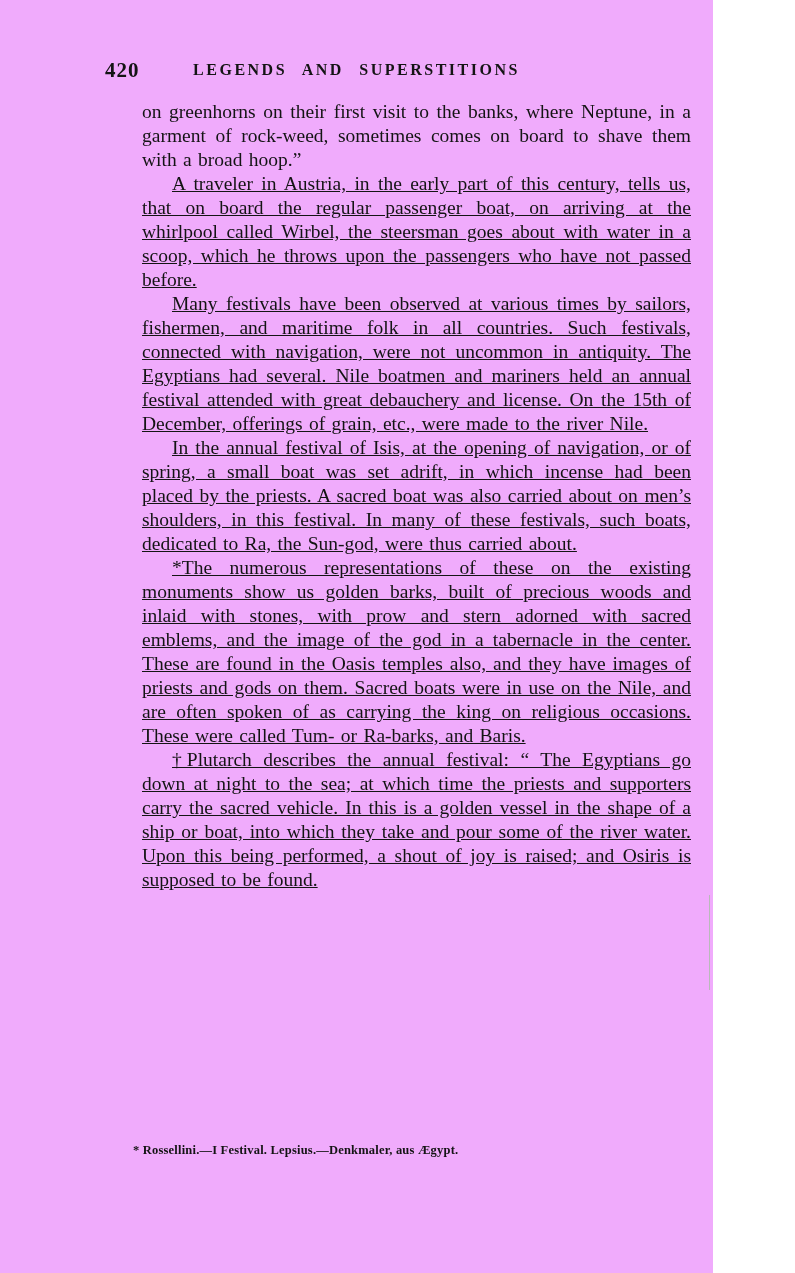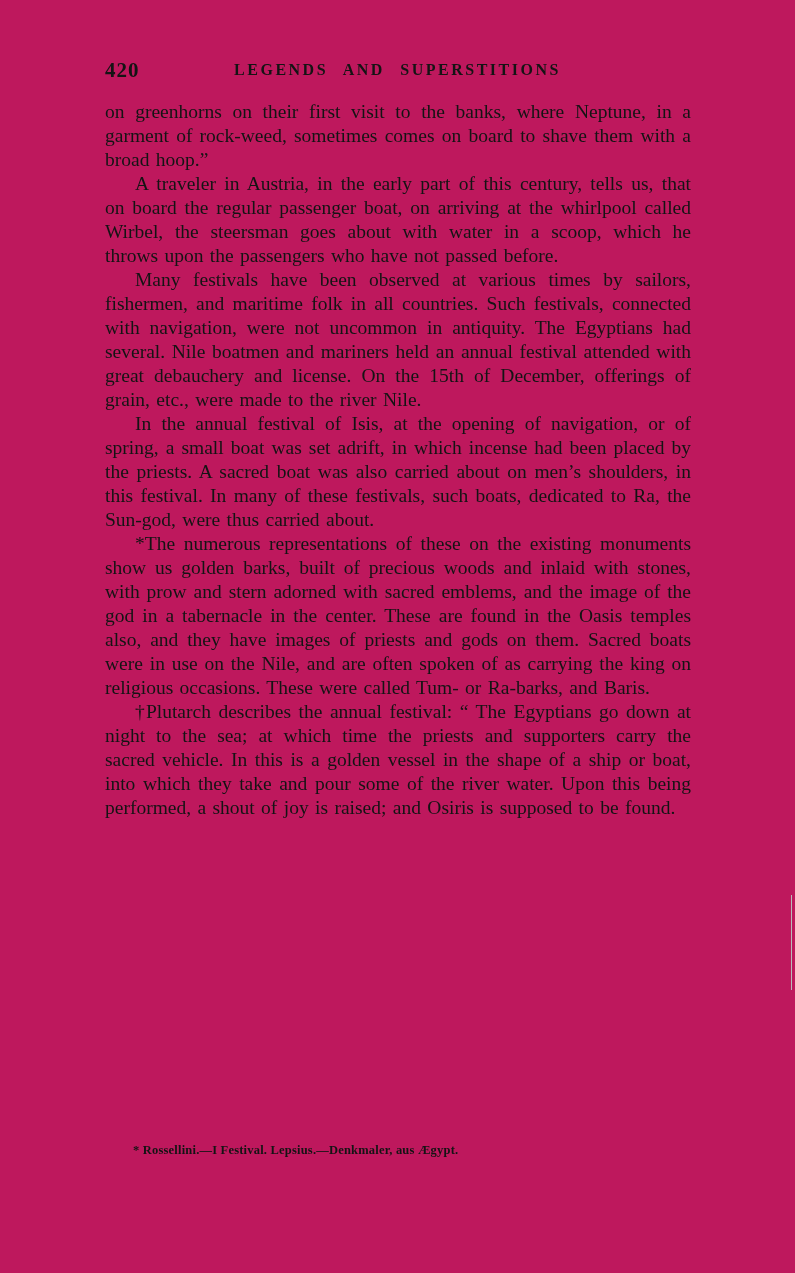--- a/index.html
+++ b/index.html
@@ -1,21 +1,21 @@
 <!DOCTYPE html>
 <html><head>
 <meta charset="utf-8">
 <style>
   * { margin: 0; padding: 0; box-sizing: border-box; }
   html, body { background: #ffffff; }
   .page {
     position: relative;
-    width: 795px;
+    width: 713px;
     height: 1273px;
-    background: #be185d;
+    background: #f0abfc;
     font-family: "Liberation Serif", "DejaVu Serif", serif;
     color: #141414;
     overflow: hidden;
   }
   .header {
     position: absolute;
     top: 58px;
     left: 105px;
     right: 105px;
     height: 28px;
@@ -40,22 +40,22 @@
   .body-text {
     position: absolute;
     top: 100px;
     left: 105px;
     width: 586px;
     font-size: 19.5px;
     line-height: 24px;
     text-align: justify;
     word-spacing: 1.5px;
   }
-  .body-text p { text-align: justify; }
-  .body-text p.indent { text-indent: 30px; }
+  .body-text p { text-align: justify; margin-left: 37px; }
+  .body-text p.indent { text-indent: 30px; text-decoration: underline; }
   .footnotes {
     position: absolute;
     top: 1143px;
     left: 133px;
     width: 560px;
     font-size: 12.5px;
     line-height: 15px;
     font-weight: bold;
     letter-spacing: 0.2px;
   }

